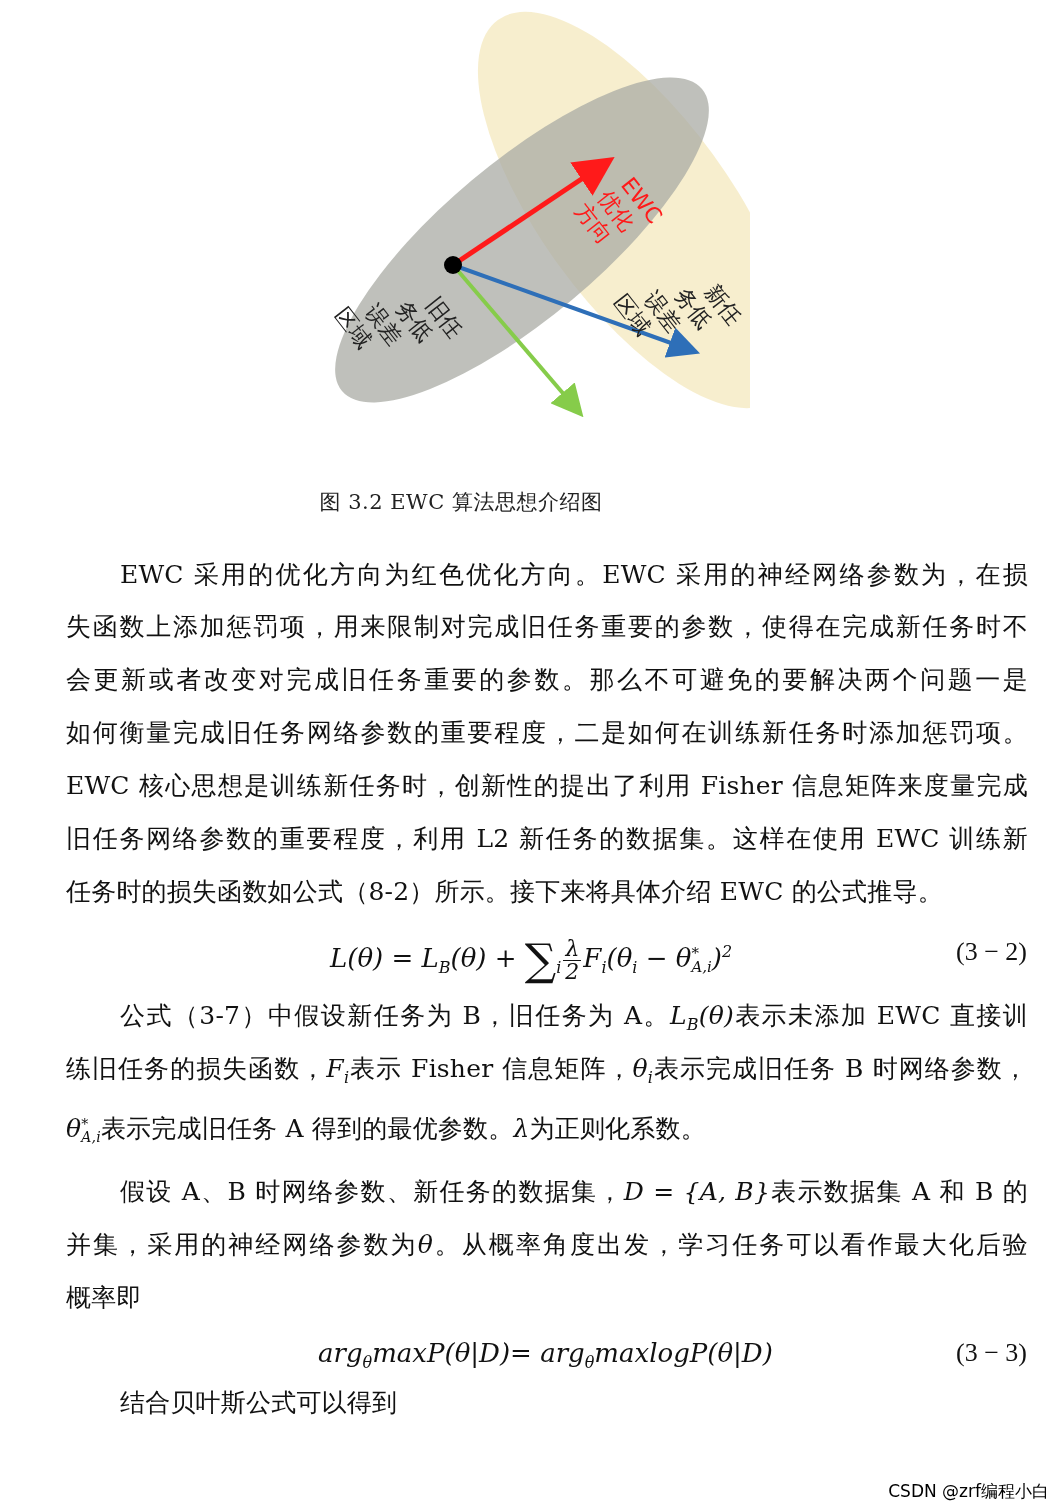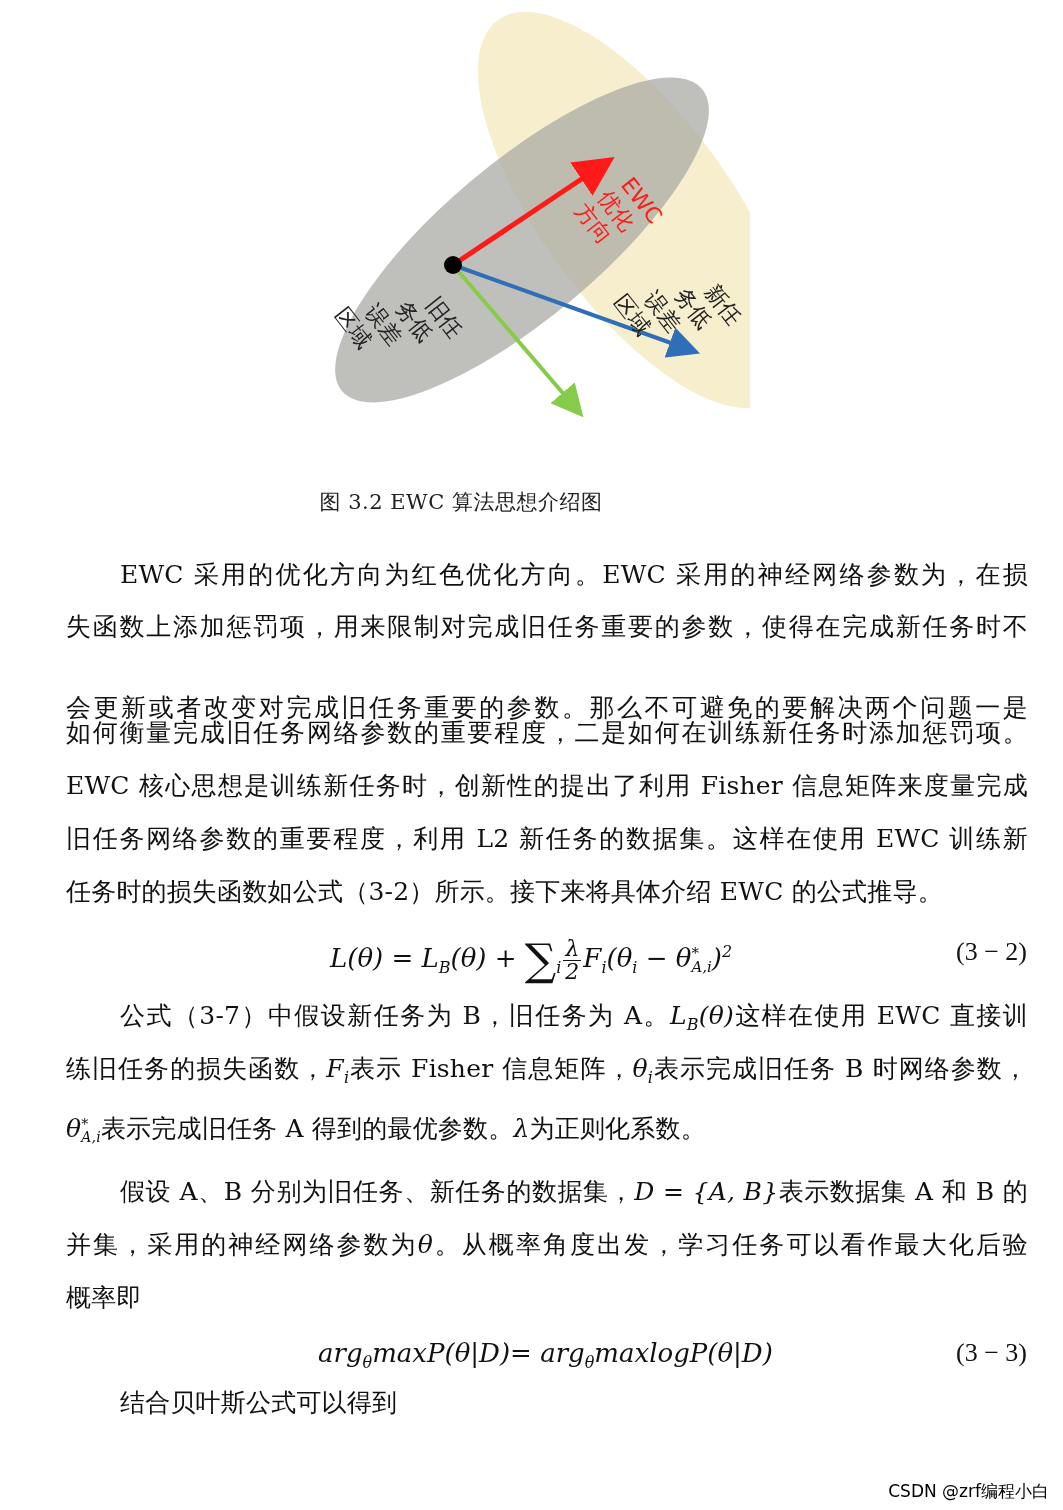--- a/index.html
+++ b/index.html
@@ -70,49 +70,49 @@
       <text x="-48" y="78">区域</text>
     </g>
   </svg>
 </div>
 
 <div class="caption">图 3.2 EWC 算法思想介绍图</div>
 
 <div>
   <div class="line indent justify" style="top:560px">EWC 采用的优化方向为红色优化方向。EWC 采用的神经网络参数为，在损</div>
   <div class="line justify" style="top:612px">失函数上添加惩罚项，用来限制对完成旧任务重要的参数，使得在完成新任务时不</div>
-  <div class="line justify" style="top:693px">会更新或者改变对完成旧任务重要的参数。那么不可避免的要解决两个问题一是</div>
+  <div class="line justify" style="top:665px">会更新或者改变对完成旧任务重要的参数。那么不可避免的要解决两个问题一是</div>
   <div class="line justify" style="top:718px">如何衡量完成旧任务网络参数的重要程度，二是如何在训练新任务时添加惩罚项。</div>
   <div class="line justify" style="top:771px">EWC 核心思想是训练新任务时，创新性的提出了利用 Fisher 信息矩阵来度量完成</div>
   <div class="line justify" style="top:824px">旧任务网络参数的重要程度，利用 L2 新任务的数据集。这样在使用 EWC 训练新</div>
-  <div class="line" style="top:877px">任务时的损失函数如公式（3-2）所示。接下来将具体介绍 EWC 的公式推导。</div>
+  <div class="line" style="top:877px">任务时的损失函数如公式（8-2）所示。接下来将具体介绍 EWC 的公式推导。</div>
 </div>
 
 <div class="eq" style="top:932px">
   <span class="eq-body">
     <span>L(θ) = L</span><span class="sub">B</span><span>(θ) + </span><span class="sigma">∑</span><span class="sub">i</span><span class="frac"><span class="num">λ</span><span>2</span></span><span>F</span><span class="sub">i</span><span>(θ</span><span class="sub">i</span><span> − θ</span><span style="display:inline-block;vertical-align:middle;line-height:14px;font-size:15px"><span style="display:block">*</span><span style="display:block">A,i</span></span><span>)</span><span class="sup">2</span>
   </span>
   <span class="eq-num">(3 − 2)</span>
 </div>
 
 <div>
   <div class="line indent justify" style="top:1001px">
-    <span>公式（3-7）中假设新任务为 B，旧任务为 A。</span><span class="math">L</span><span class="math sub">B</span><span class="math">(θ)</span><span>这样在使用 EWC 直接训</span>
+    <span>公式（3-7）中假设新任务为 B，旧任务为 A。</span><span class="math">L</span><span class="math sub">B</span><span class="math">(θ)</span><span>表示未添加 EWC 直接训</span>
   </div>
   <div class="line justify" style="top:1054px">
     <span>练旧任务的损失函数，</span><span class="math">F</span><span class="math sub">i</span><span>表示 Fisher 信息矩阵，</span><span class="math">θ</span><span class="math sub">i</span><span>表示完成旧任务 B 时网络参数，</span>
   </div>
   <div class="line" style="top:1114px">
     <span class="math">θ</span><span style="display:inline-block;vertical-align:middle;line-height:13px;font-size:14px;font-style:italic"><span style="display:block">*</span><span style="display:block">A,i</span></span><span>表示完成旧任务 A 得到的最优参数。</span><span class="math">λ</span><span>为正则化系数。</span>
   </div>
 </div>
 
 <div>
   <div class="line indent justify" style="top:1177px">
-    <span>假设 A、B 分别为旧任务、新任务的数据集，</span><span class="math">D = {A, B}</span><span>表示数据集 A 和 B 的</span>
+    <span>假设 A、B 时网络参数、新任务的数据集，</span><span class="math">D = {A, B}</span><span>表示数据集 A 和 B 的</span>
   </div>
   <div class="line justify" style="top:1230px">
     <span>并集，采用的神经网络参数为</span><span class="math">θ</span><span>。从概率角度出发，学习任务可以看作最大化后验</span>
   </div>
   <div class="line" style="top:1283px">概率即</div>
 </div>
 
 <div class="eq" style="top:1333px">
   <span class="eq-body" style="left:318px">
     <span>arg</span><span class="sub">θ</span><span>maxP(θ|D)=  arg</span><span class="sub">θ</span><span>maxlogP(θ|D)</span>

